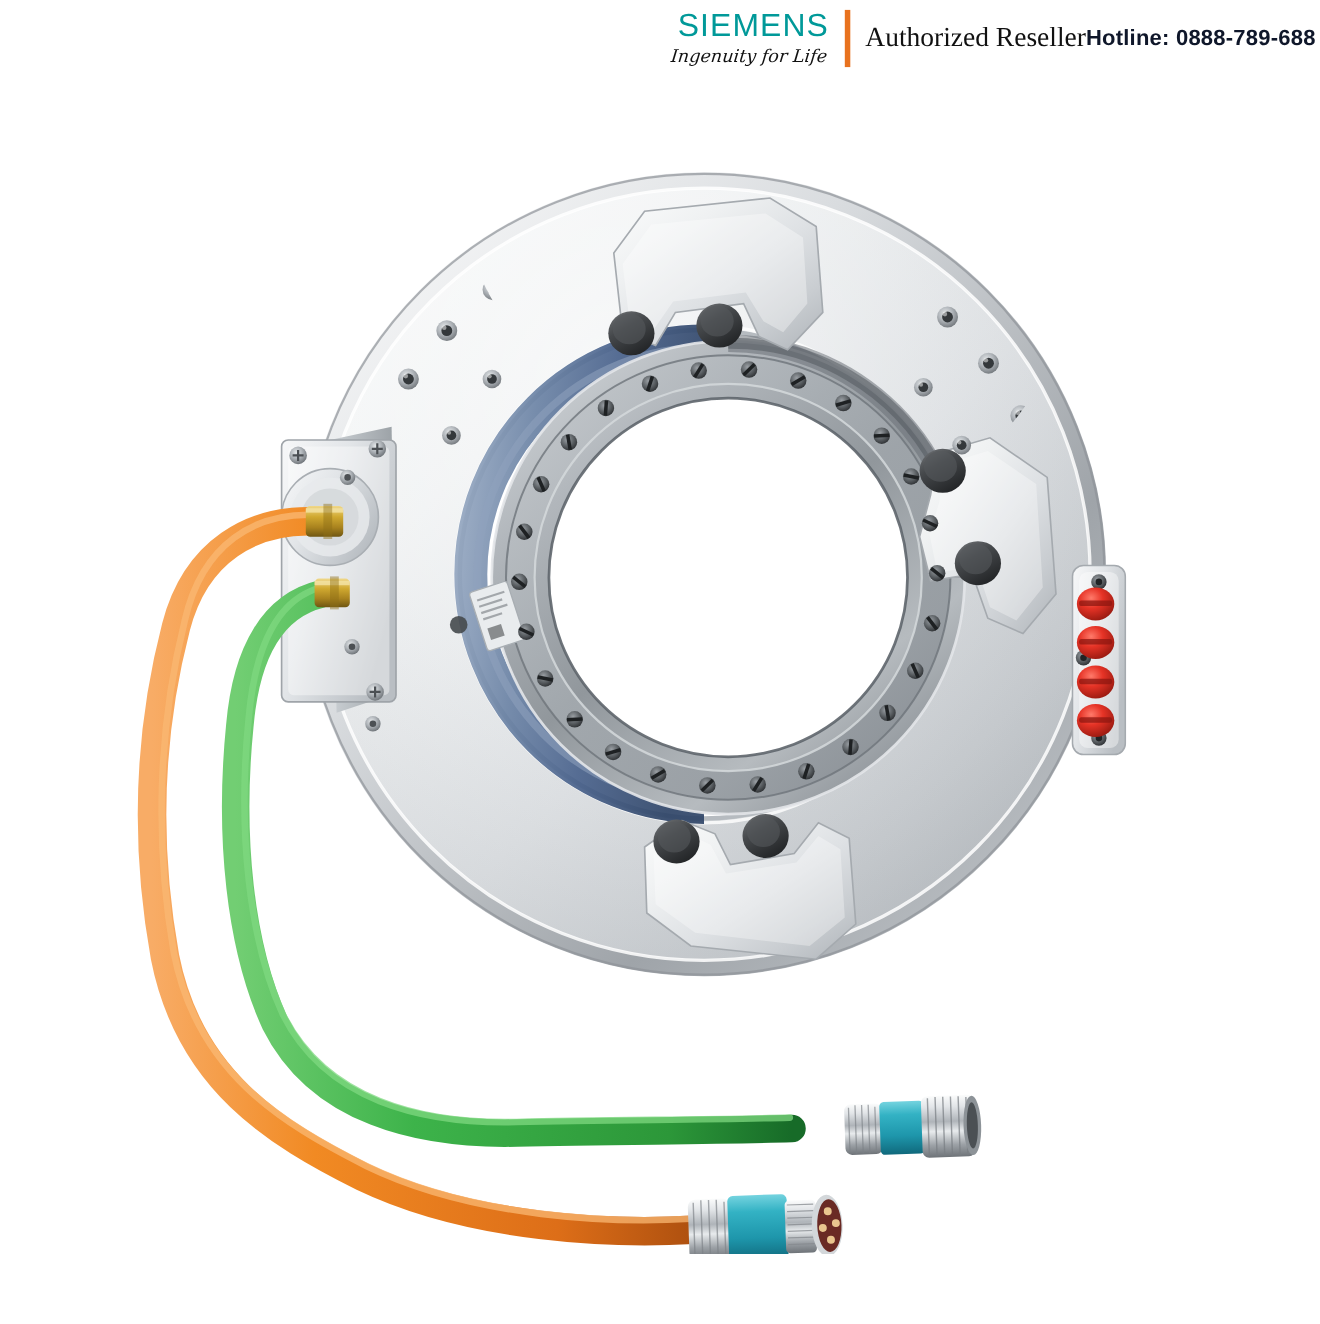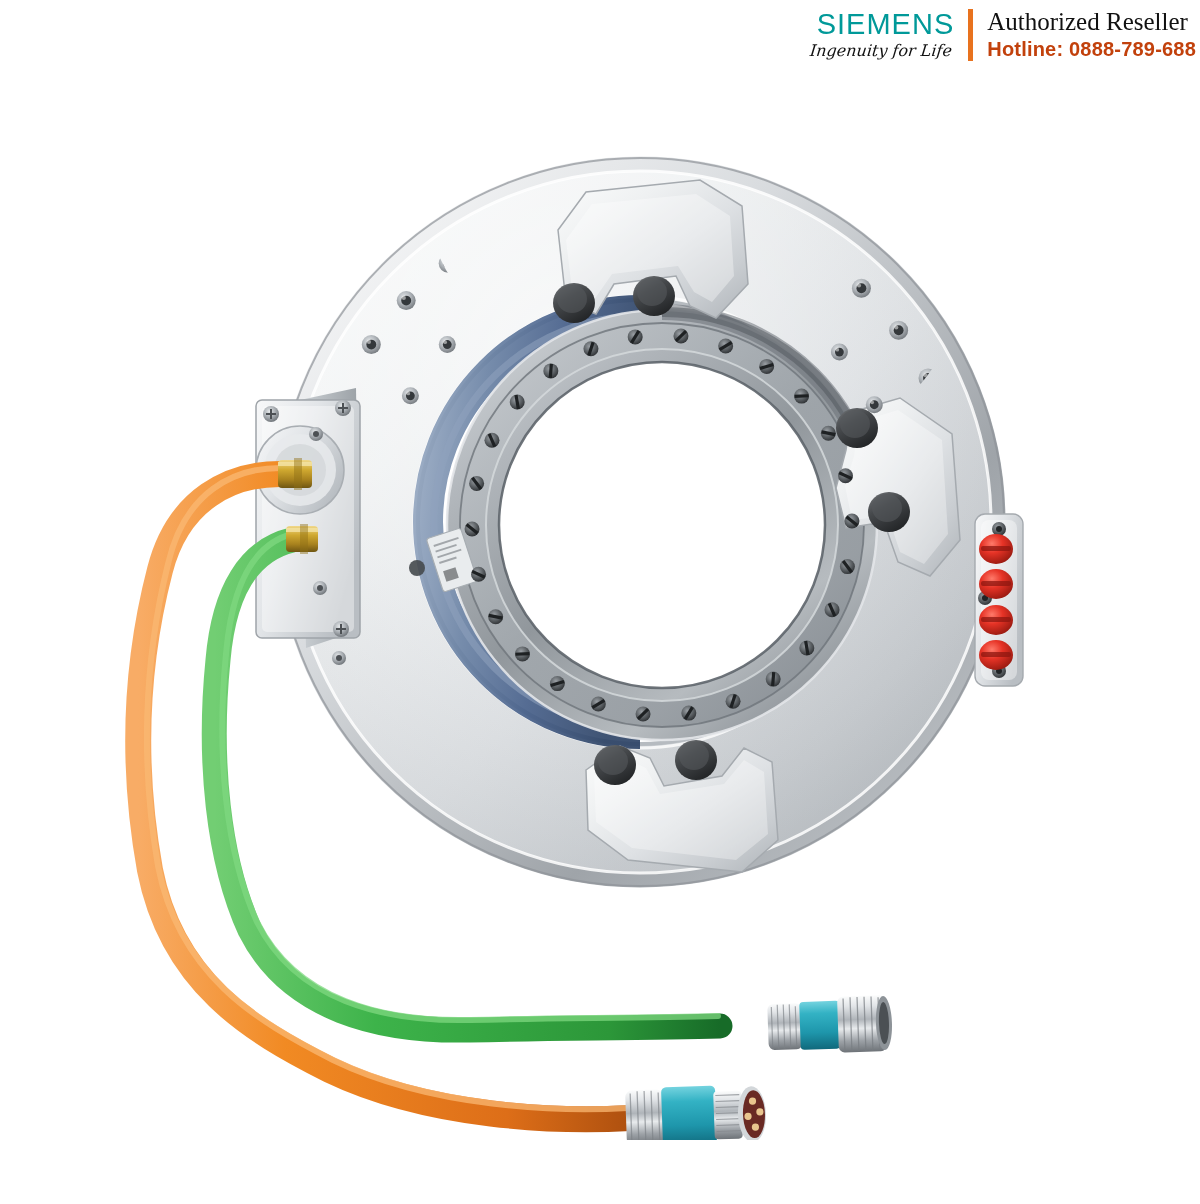--- a/index.html
+++ b/index.html
@@ -54,36 +54,36 @@
     transform: skewX(-6deg);
   }
   #banner-divider {
     width: 5px;
     height: 52px;
     background: #E8721E;
     flex: 0 0 auto;
   }
   #reseller-block {
     display: flex;
-    flex-direction: column;
+    flex-direction: row;
     justify-content: center;
     padding-left: 14px;
   }
   #reseller-title {
     font-family: "Liberation Serif", serif;
     font-size: 25px;
     color: #111111;
     line-height: 1.05;
     white-space: nowrap;
   }
   #reseller-hotline {
     font-family: "Liberation Sans", sans-serif;
     font-weight: bold;
     font-size: 20px;
-    color: #c2410c;
+    color: #0f172a;
     line-height: 1.15;
     margin-top: 2px;
     white-space: nowrap;
     letter-spacing: 0.2px;
   }
 
   
   #product-image-area {
     position: absolute;
     left: 0;

